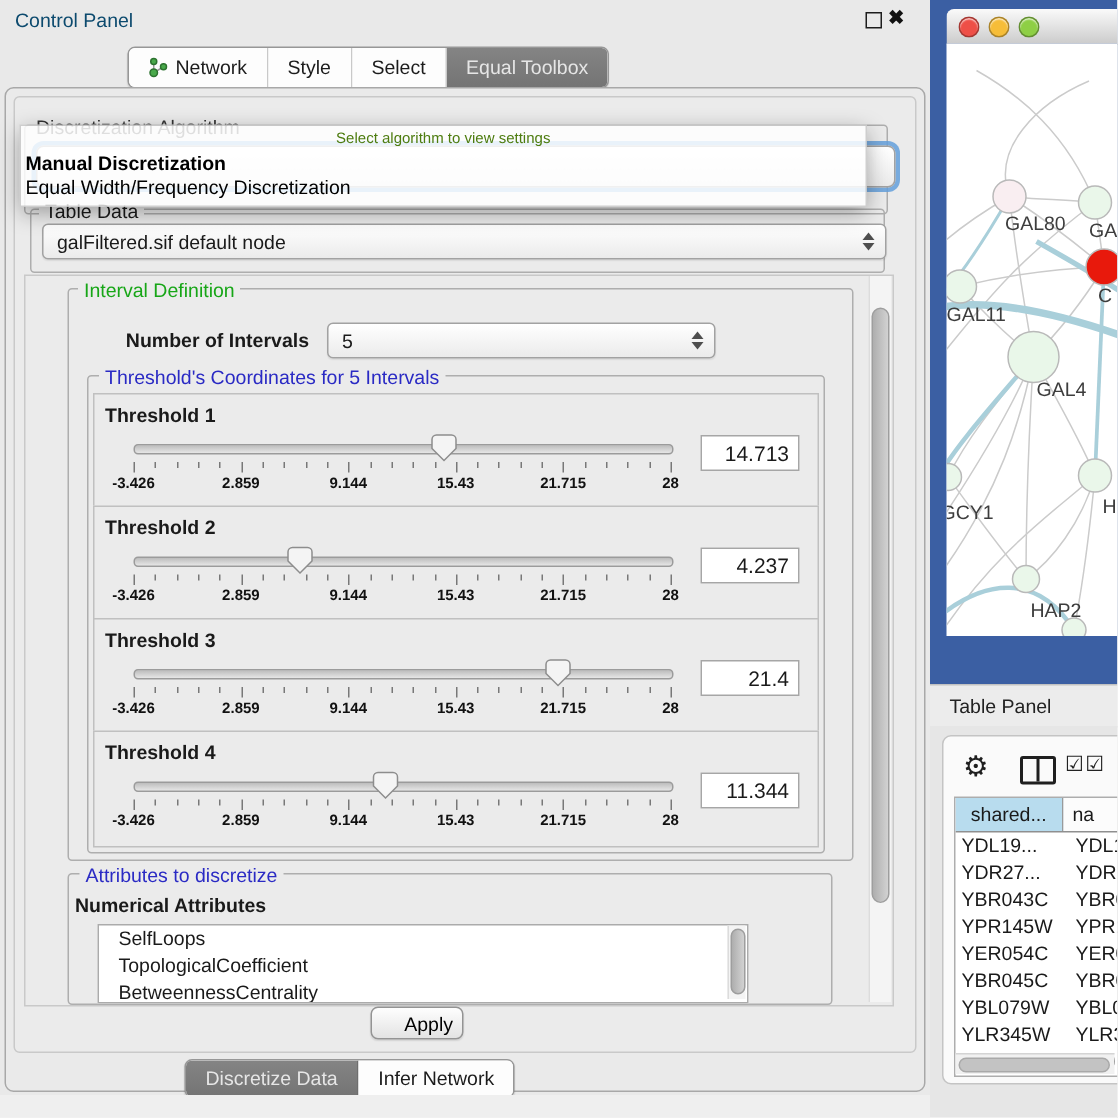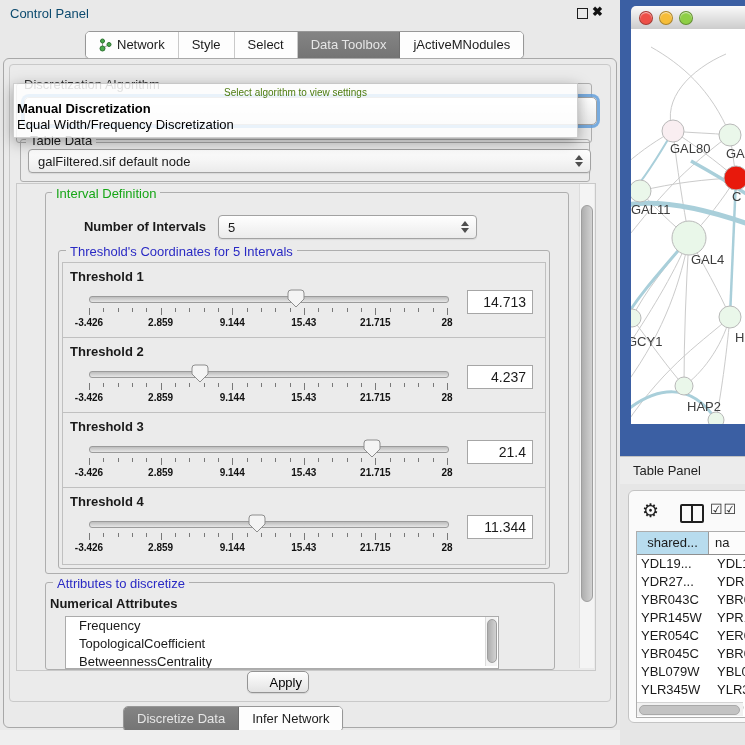--- a/index.html
+++ b/index.html
@@ -117,24 +117,21 @@
         </svg>
         <span>Network</span>
       </div>
       <div class="seg">
         <span>Style</span>
       </div>
       <div class="seg">
         <span>Select</span>
       </div>
       <div class="seg sel">
-        <span>Data Toolbox</span>
-      </div>
-      <div class="seg">
-        <span>jActiveMNodules</span>
+        <span>Equal Toolbox</span>
       </div>
     </div>
 
   <div class="abs outer-panel"></div>
   <div class="abs inner-panel"></div>
 
   <div class="abs group" style="left:16px;top:83px;width:574px;height:58px;"></div>
   <span class="abs ghost-label">Discretization Algorithm</span>
   <div class="abs combo algo-combo"></div>
 
@@ -166,21 +163,21 @@
   </div>
 
   <div class="abs group" style="left:58px;top:250px;width:490px;height:317px;"></div>
   <span class="abs group-label lbl-blue" style="left:66px;top:244px;">Threshold's Coordinates for 5 Intervals</span>
   <div id="thresholds"></div>
 
   <div class="abs group" style="left:45px;top:582px;width:508px;height:86px;"></div>
   <span class="abs group-label lbl-blue" style="left:53px;top:576px;">Attributes to discretize</span>
   <span class="abs" style="left:50px;top:596px;font-size:13px;font-weight:bold;">Numerical Attributes</span>
   <div class="abs attr-list" id="attrList">
-      <div class="attr-item">Frequency</div>
+      <div class="attr-item">SelfLoops</div>
       <div class="attr-item">TopologicalCoefficient</div>
       <div class="attr-item">BetweennessCentrality</div>
     </div>
   <div class="abs vsb-track" style="left:485px;top:617px;width:11px;height:49px;">
     <div class="vsb-thumb" style="left:1px;top:2px;width:8px;height:42px;"></div>
   </div>
 
   <button class="abs push-btn" style="left:247px;top:671px;width:62px;height:22px;">Apply</button>
 
   <div class="abs seg-bar" id="bottomTabs" style="left:123px;top:706px;height:24px;">

